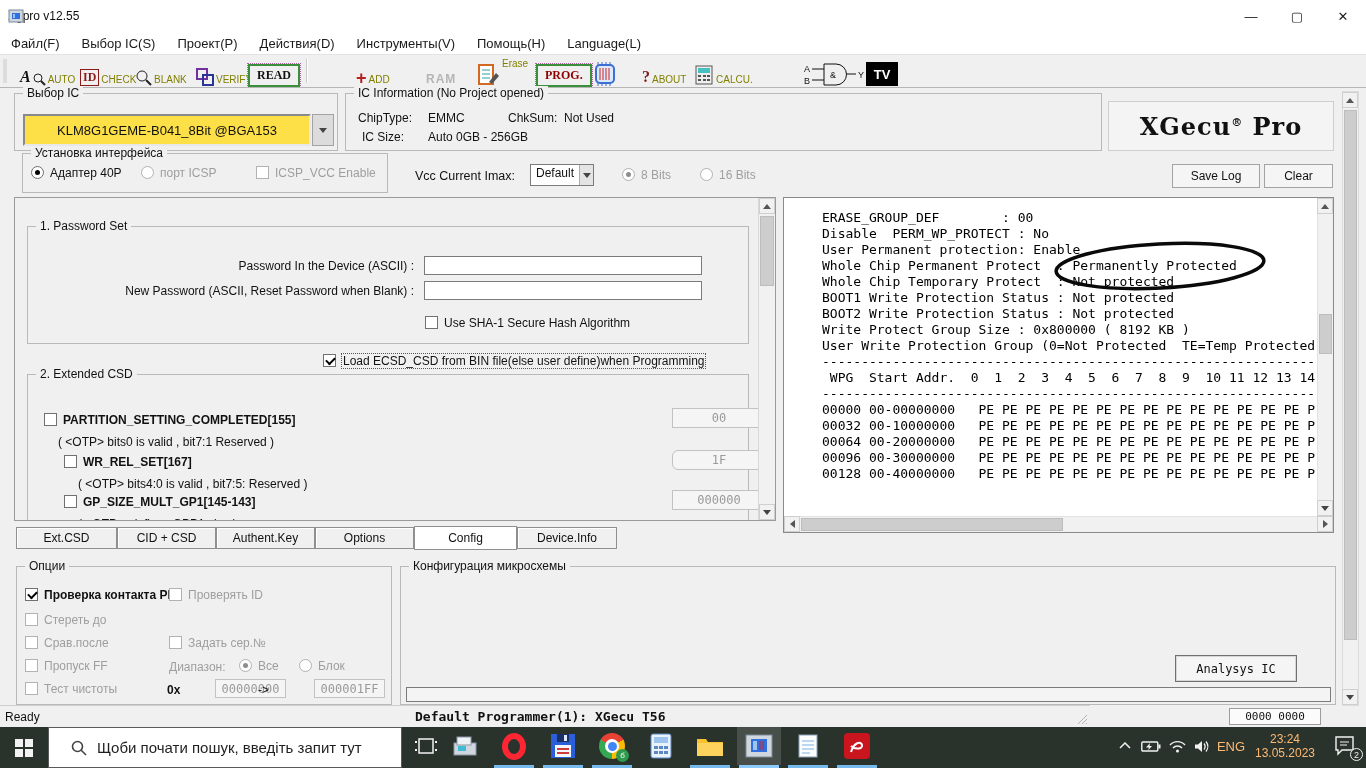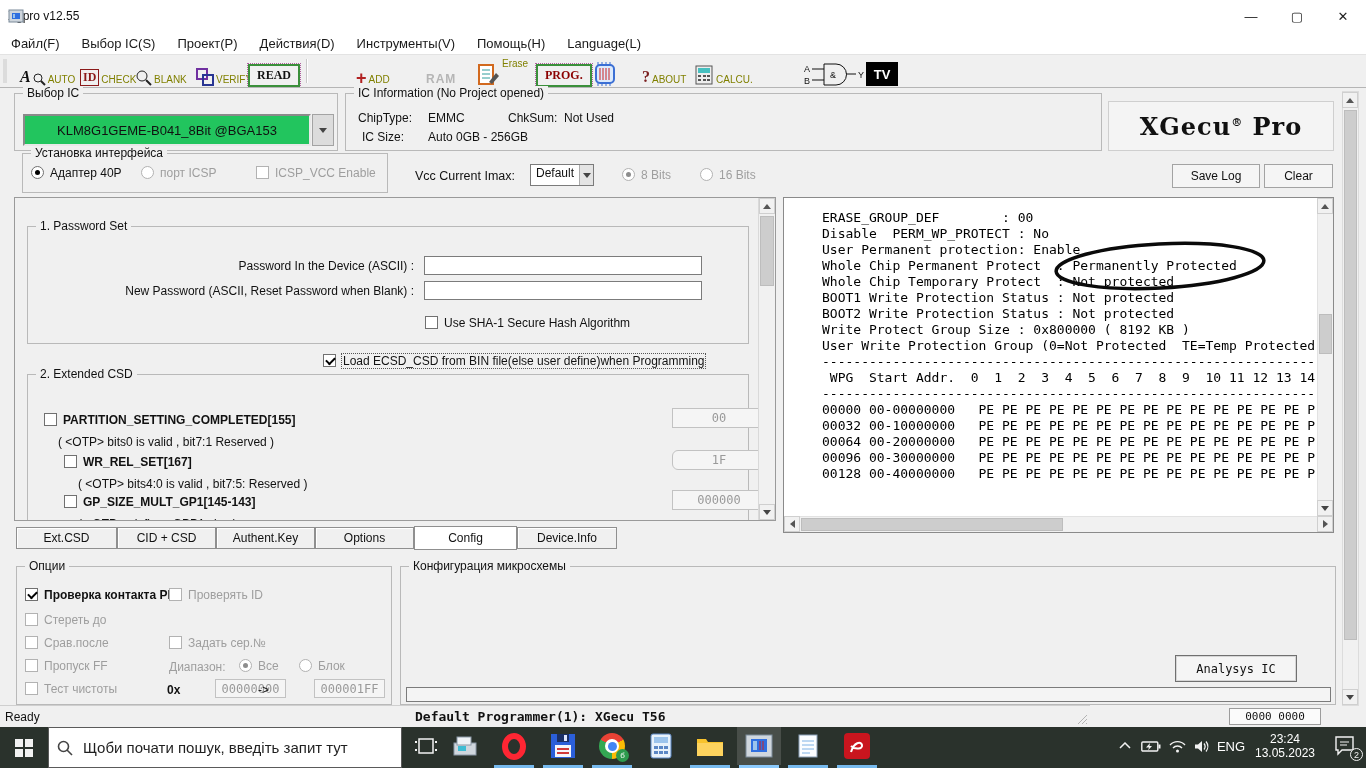--- a/index.html
+++ b/index.html
@@ -19,21 +19,21 @@
   .tb-item { position:absolute; top:3px; height:28px; display:flex; align-items:flex-end; gap:2px; }
   .tb-label { font-size:10px; color:#808000; line-height:12px; }
   .tb-box { border:2px solid #3a8f3a; outline:1px dotted #b05fa0; background:#f0f0f0; font:bold 12px "Liberation Serif", serif; padding:2px 7px; }
   .tb-sep { position:absolute; top:4px; width:2px; height:24px; border-left:1px solid #c9c9c9; border-right:1px solid #fff; }
   #tb-grip { left:3px; top:4px; width:4px; height:24px; border-left:2px solid #dcdcdc; border-right:2px solid #dcdcdc; }
 
   
   #client { left:0; top:87px; width:1366px; height:618px; background:#f0f0f0; border-top:1px solid #b5b5b5; }
   .groupbox { position:absolute; border:1px solid #b9b9b9; }
   .grouplabel { position:absolute; top:-8px; left:8px; background:#f0f0f0; padding:0 4px; font-size:12px; white-space:nowrap; }
-  .sunken { background:#22c55e; border:1px solid #7b7b7b; }
+  .sunken { background:#fde047; border:1px solid #7b7b7b; }
   .btn { position:absolute; background:#f5f5f5; border:1px solid #a3a3a3; display:flex; align-items:center; justify-content:center; font-size:12px; }
   .checkbox { display:inline-block; width:13px; height:13px; background:#fff; border:1px solid #707070; position:relative; flex:none; }
   .checkbox.checked::after { content:""; position:absolute; left:2px; top:2px; width:7px; height:4px; border-left:2px solid #000; border-bottom:2px solid #000; transform:rotate(-45deg); }
   .checkbox.disabled { border-color:#b2b2b2; }
   .radio { display:inline-block; width:13px; height:13px; background:#fff; border:1px solid #707070; border-radius:50%; position:relative; flex:none; }
   .radio.checked::after { content:""; position:absolute; left:3px; top:3px; width:5px; height:5px; border-radius:50%; background:#000; }
   .radio.disabled { border-color:#b2b2b2; }
   .radio.disabled.checked::after { background:#8d8d8d; }
   .dis { color:#9e9e9e; }
   .ctl-row { position:absolute; display:flex; align-items:flex-start; gap:6px; white-space:nowrap; }
@@ -61,25 +61,25 @@
   .tab { position:absolute; top:526px; height:22px; background:#f0f0f0; border:1px solid #8f8f8f; box-shadow:inset 1px 1px 0 #fff; display:flex; align-items:center; justify-content:center; font-size:12px; }
   .tab.active { top:525px; height:24px; background:#fff; z-index:3; }
 
   
   #statusbar { left:0; top:705px; width:1090px; height:22px; background:#f0f0f0; border-top:1px solid #cfcfcf; }
   #status-programmer { position:absolute; left:415px; top:3px; font:bold 13px "DejaVu Sans Mono", monospace; }
   #status-counter { position:absolute; left:1229px; top:2px; width:92px; height:17px; background:#fbfbfb; border:1px solid #9c9c9c; text-align:center; font:11px/15px "DejaVu Sans Mono", monospace; }
 
   
   #taskbar { left:0; top:727px; width:1366px; height:41px; background:#2a322c; }
-  #tb-search { position:absolute; left:48px; top:0; width:354px; height:41px; background:#fff; border:1px solid #5a5a5a; display:flex; align-items:center; gap:10px; padding-left:8px; }
+  #tb-search { position:absolute; left:48px; top:0; width:354px; height:41px; background:#fff; border:1px solid #5a5a5a; display:flex; align-items:center; gap:10px; padding-left:22px; }
   #tb-search span { font-size:15px; color:#1f1f1f; }
   .task-cell { position:absolute; top:0; width:44px; height:38px; display:flex; align-items:center; justify-content:center; }
   .underline { position:absolute; top:38px; height:3px; width:40px; background:#76b9ed; }
-  .tray-txt { color:#ffffff; font-size:12px; }
+  .tray-txt { color:#fdba74; font-size:12px; }
 </style>
 </head>
 <body>
 
 <div id="screen">
 
   <div id="titlebar" class="abs">
     <svg class="abs" style="left:8px;top:8px" width="16" height="16">
       <rect x="1" y="2" width="14" height="12" fill="#cfd6dd" stroke="#7a8a99"></rect>
       <rect x="4" y="5" width="8" height="6" fill="#2f6fe0"></rect>

